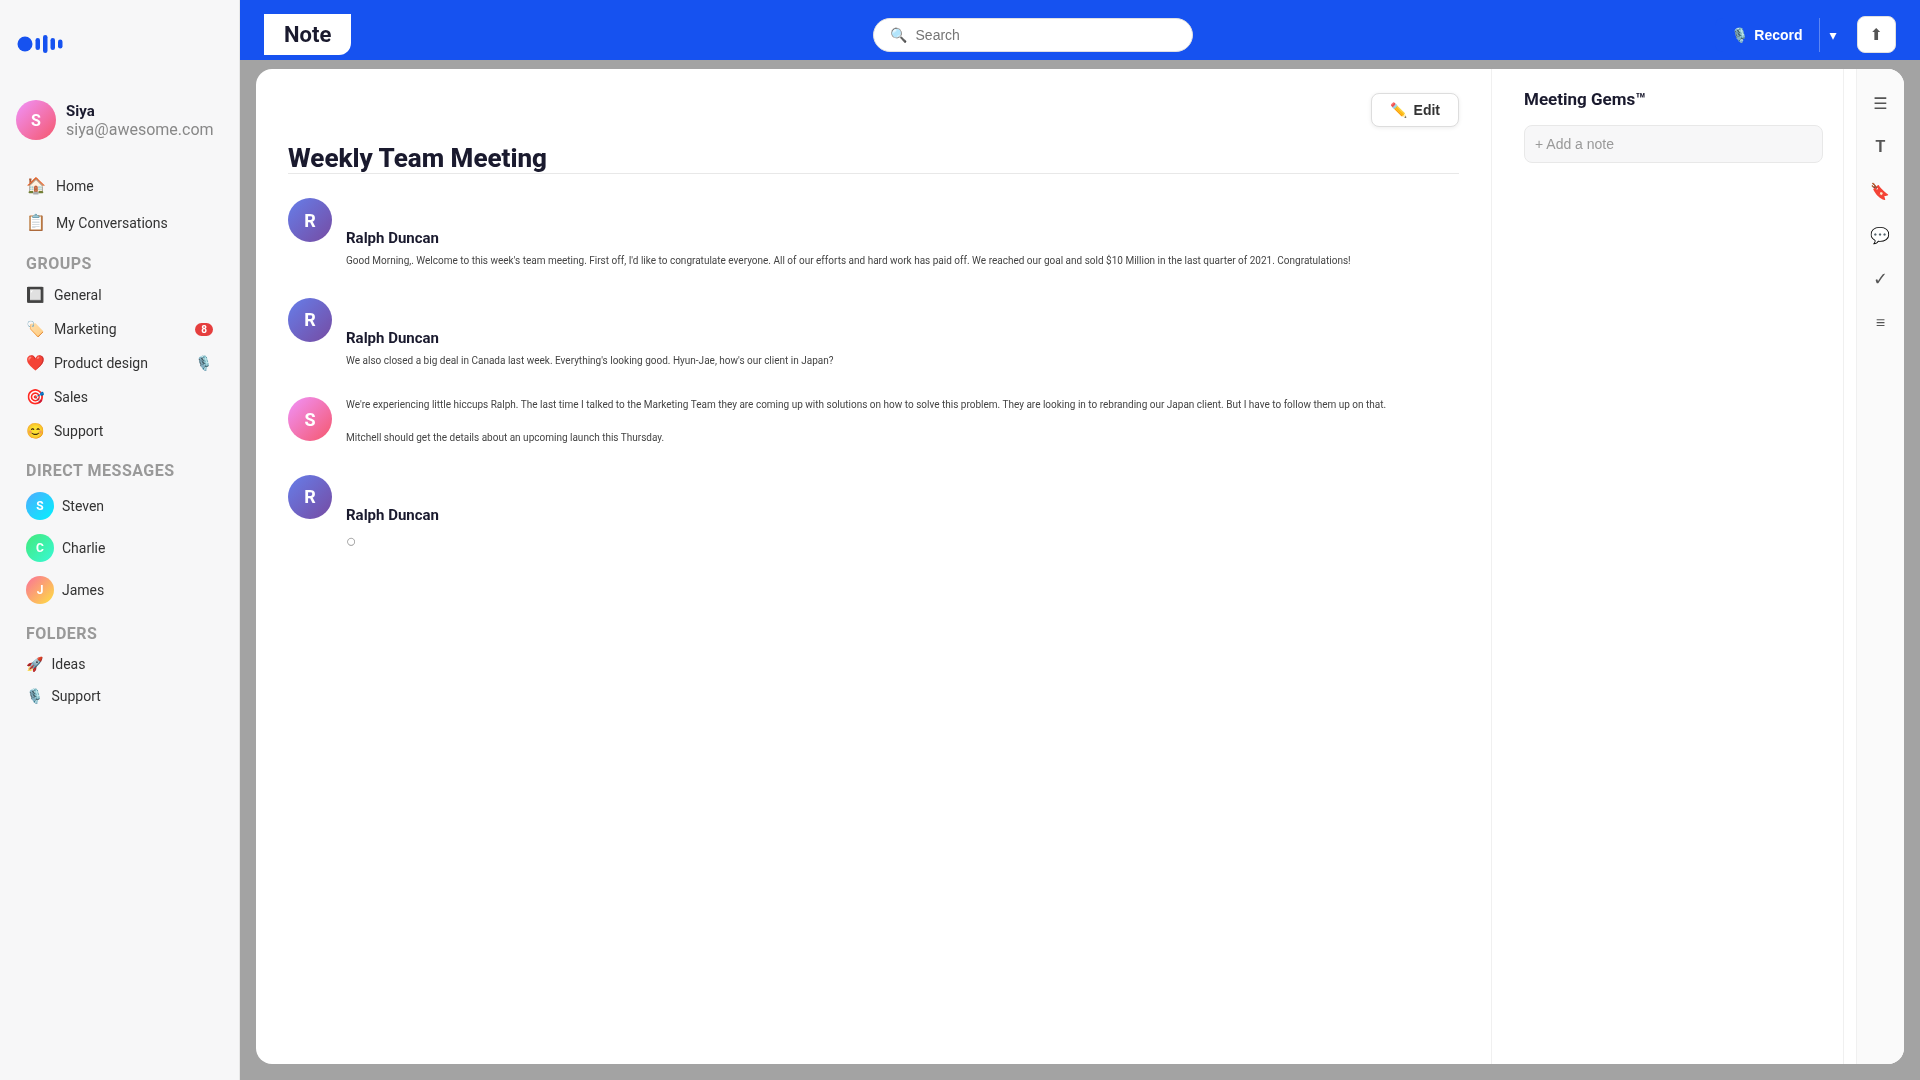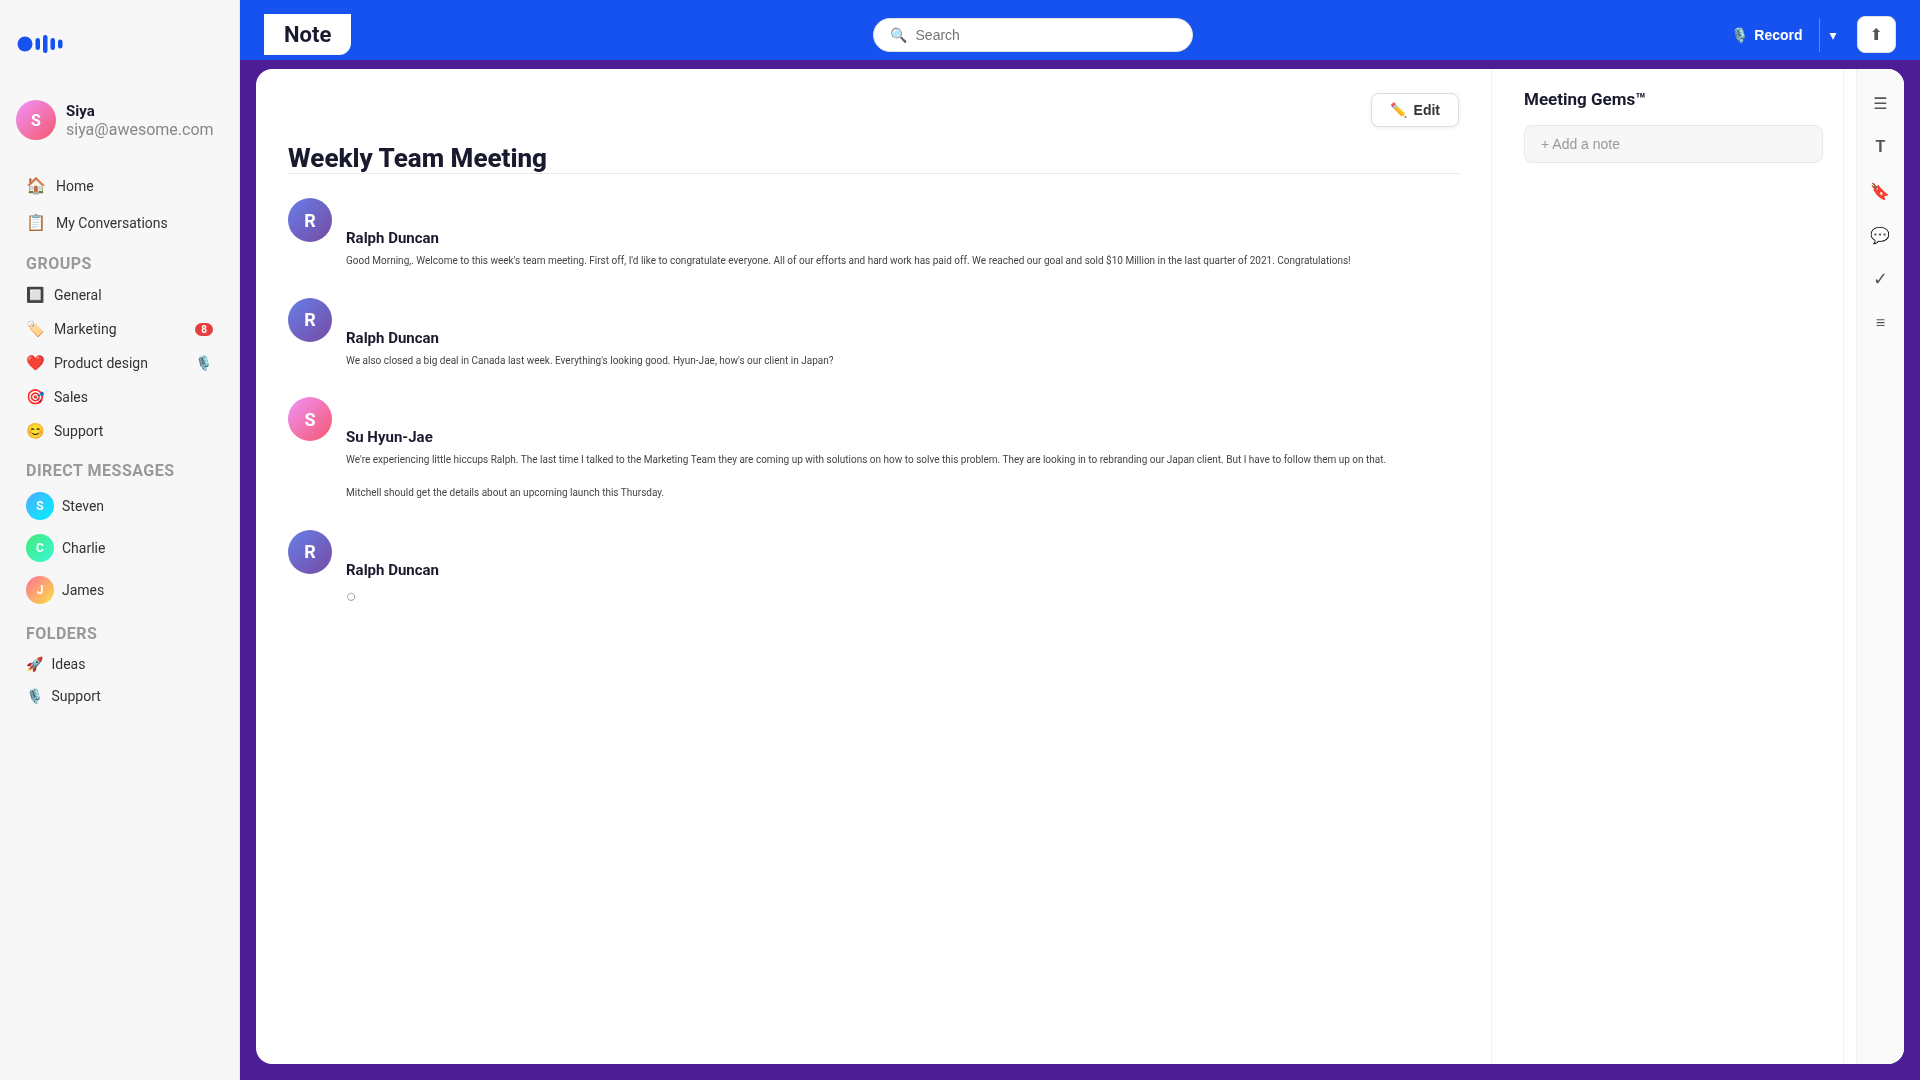--- a/index.html
+++ b/index.html
@@ -131,21 +131,21 @@
       font-size: 14px;
       color: #333;
       margin-bottom: 2px;
     }
 
     
     .main-wrapper {
       flex: 1;
       display: flex;
       flex-direction: column;
-      background: #4c1d95;
+      background: #a3a3a3;
       position: relative;
     }
     .blue-header-bg {
       position: absolute;
       top: 0;
       left: 0;
       right: 0;
       height: 60px;
       background: #1652f0;
       z-index: 0;
@@ -317,21 +317,21 @@
       color: #1a1a2e;
       margin-bottom: 16px;
     }
     .add-note-btn {
       display: flex;
       align-items: center;
       gap: 6px;
       background: #f7f7f8;
       border: 1px solid #e8e8e8;
       border-radius: 8px;
-      padding: 10px 16px;
+      padding: 10px 10px;
       font-size: 14px;
       color: #999;
       cursor: pointer;
       width: 100%;
     }
 
     
     .right-toolbar {
       width: 48px;
       display: flex;
@@ -490,21 +490,20 @@
         <div class="avatar ralph">R</div>
         <div class="message-content">
           <div class="speaker-name">Ralph Duncan</div>
           <div class="message-text">We also closed a big deal in Canada last week. Everything's looking good. Hyun-Jae, how's our client in Japan?</div>
         </div>
       </div>
 
       <div class="message-block">
         <div class="avatar suhyun">S</div>
         <div class="message-content">
-          <div class="speaker-name">Su Hyun-Jae</div>
           <div class="message-text">We're experiencing little hiccups Ralph. The last time I talked to the Marketing Team they are coming up with solutions on how to solve this problem. They are looking in to rebranding our Japan client. But I have to follow them up on that.<br><br>Mitchell should get the details about an upcoming launch this Thursday.</div>
         </div>
       </div>
 
       <div class="message-block">
         <div class="avatar ralph">R</div>
         <div class="message-content">
           <div class="speaker-name">Ralph Duncan</div>
           <div class="typing-indicator">○</div>
         </div>

